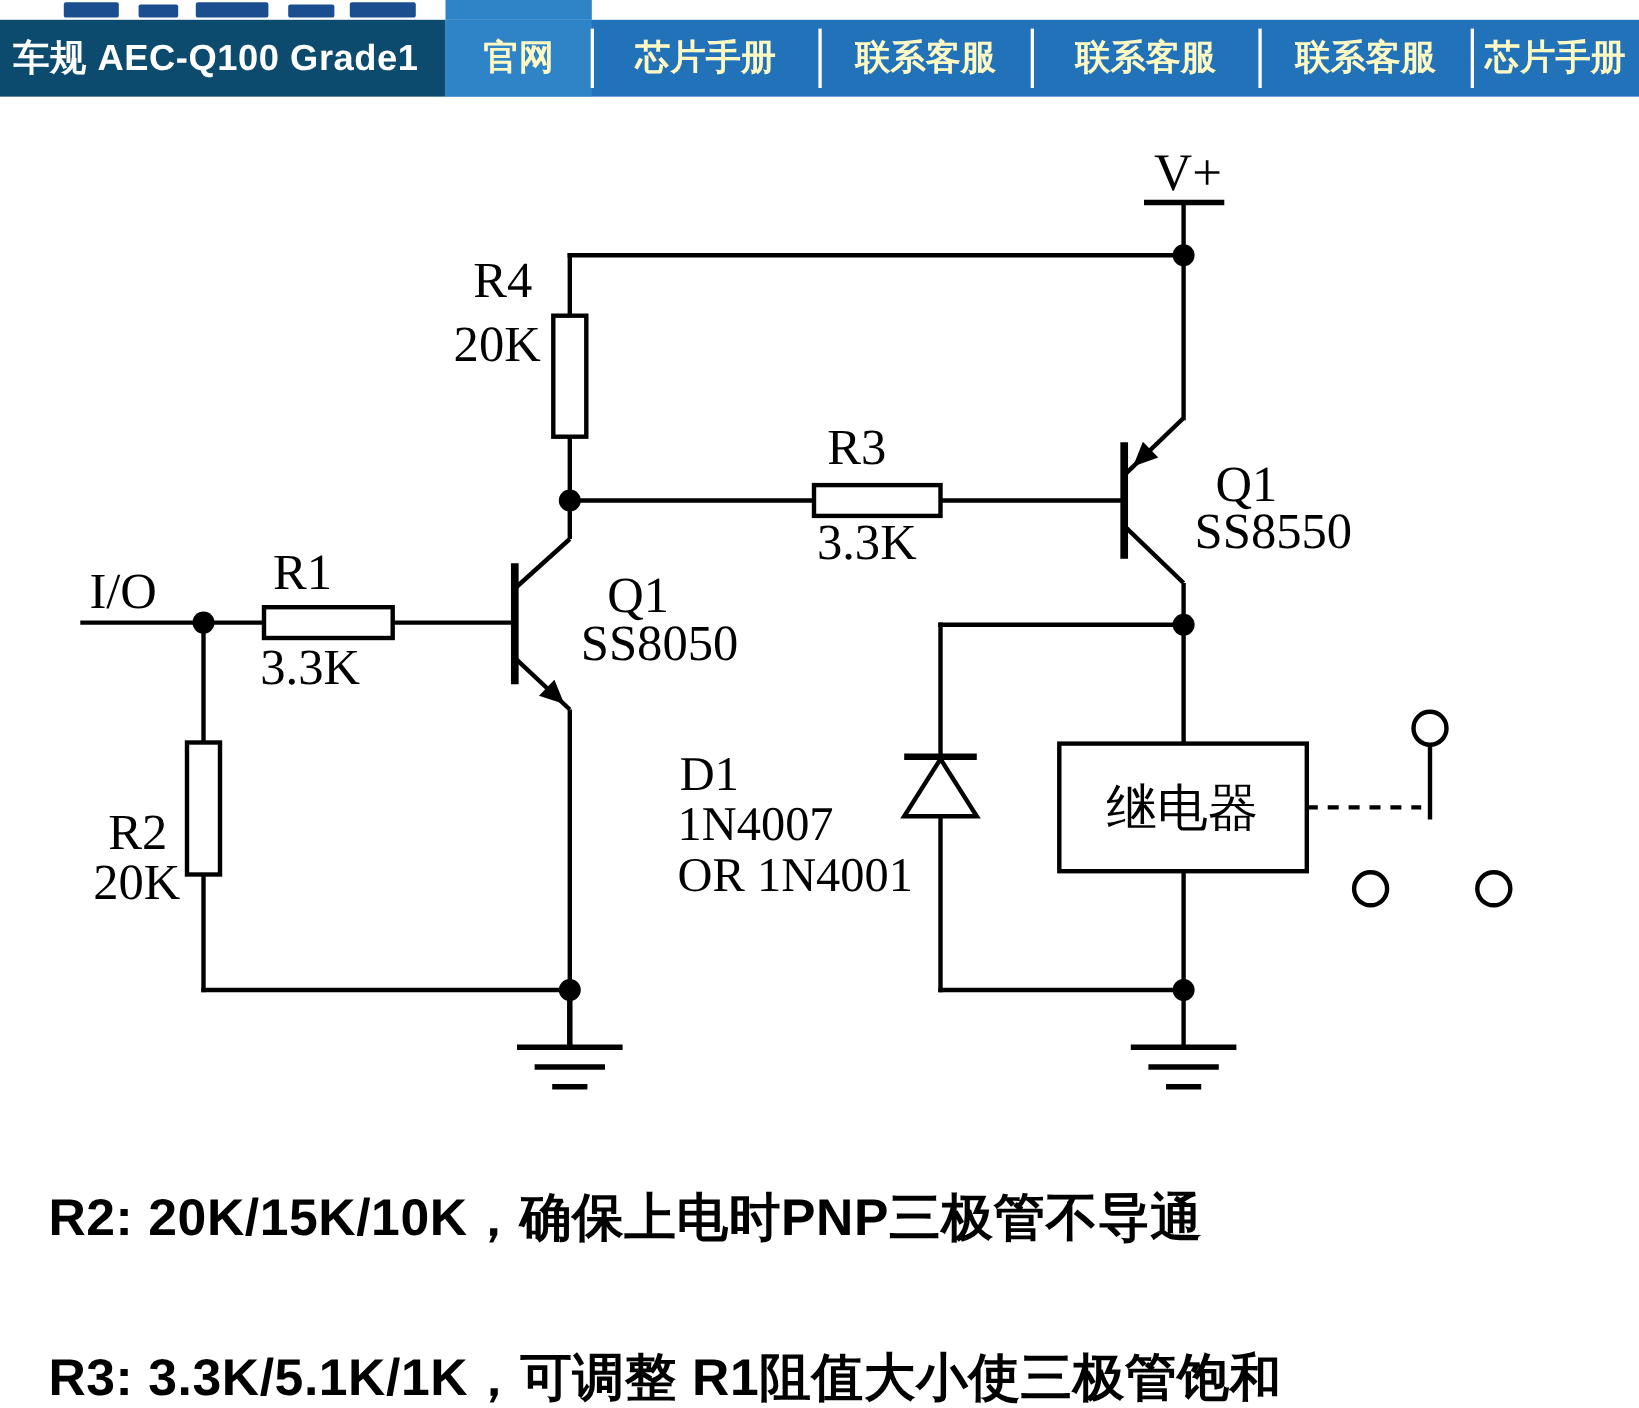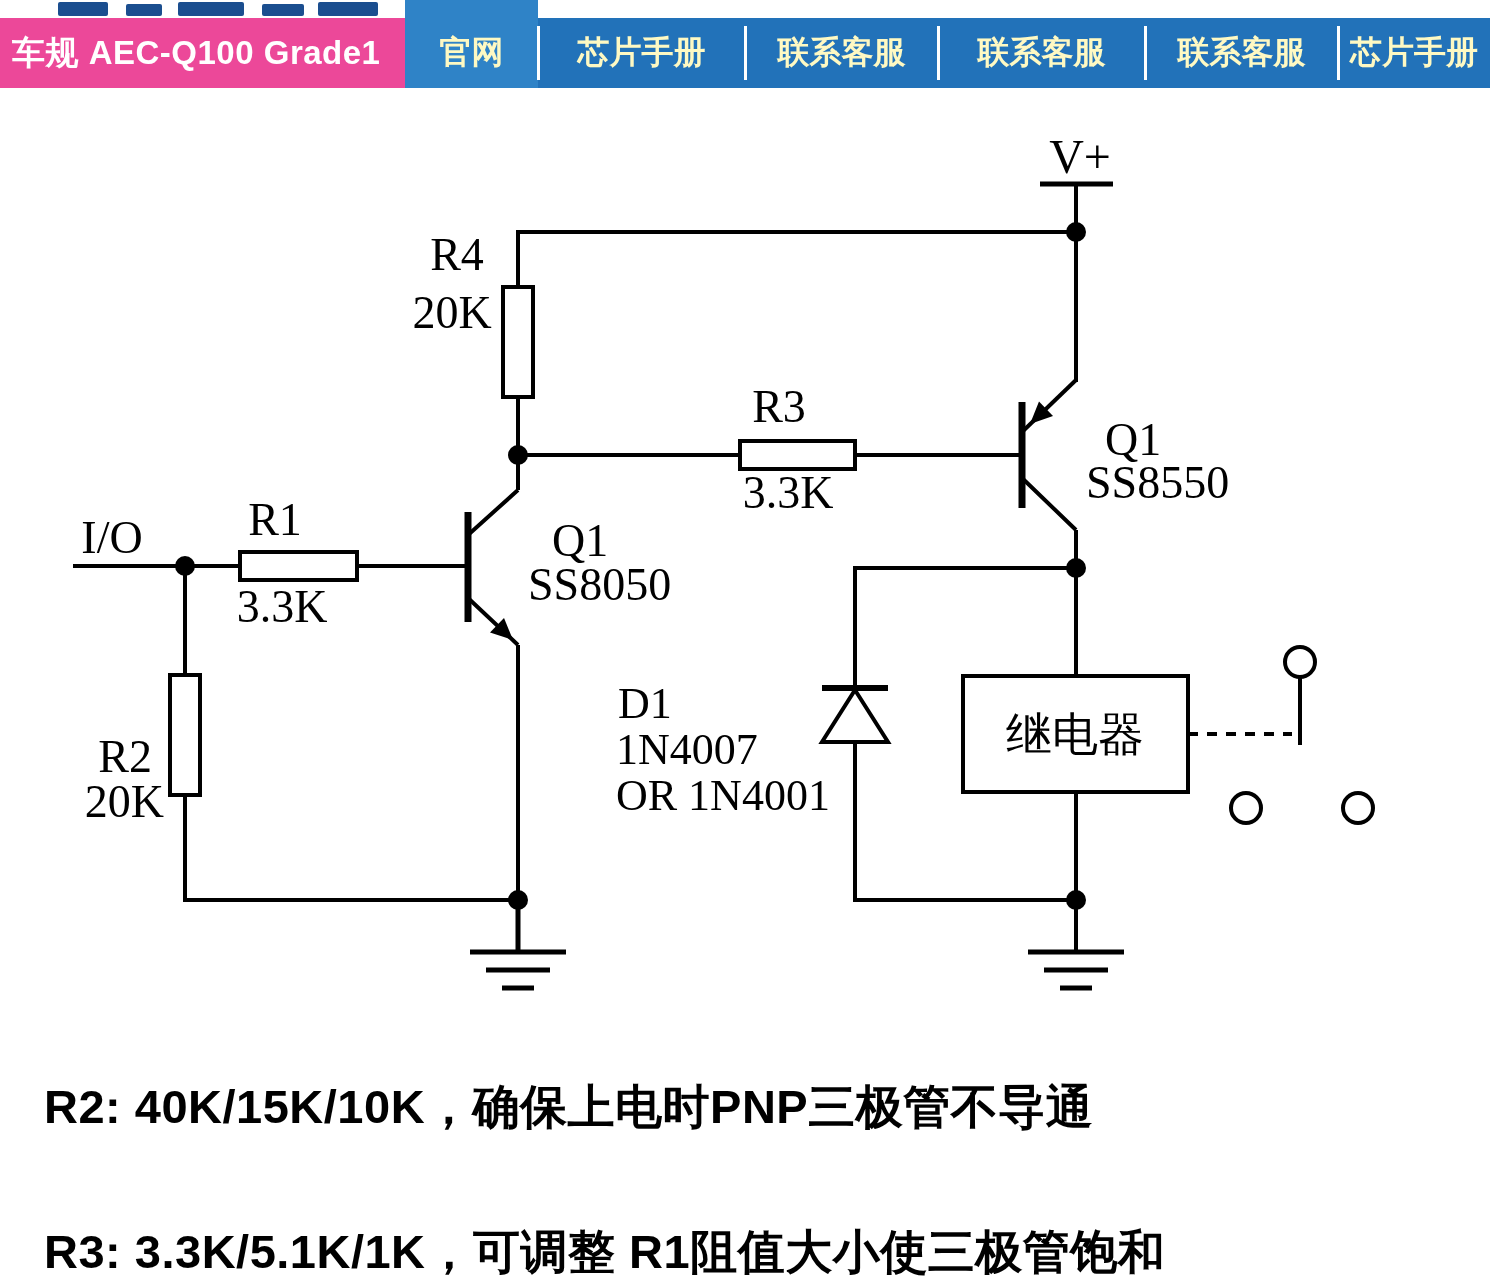--- a/index.html
+++ b/index.html
@@ -10,21 +10,21 @@
   
   .navbar { position:relative; width:1490px; height:88px; }
   .nav-top-strip { position:absolute; top:0; left:0; width:100%; height:18px; background:#fff; }
   .decor { position:absolute; top:2px; height:14px; background:#1b4e8f; border-radius:2px; }
   .decor.d1 { left:58px;  width:50px; }
   .decor.d2 { left:126px; width:36px; height:12px; top:4px; }
   .decor.d3 { left:178px; width:66px; }
   .decor.d4 { left:262px; width:42px; height:12px; top:4px; }
   .decor.d5 { left:318px; width:60px; }
   .nav-main { position:absolute; top:18px; left:0; width:100%; height:70px; display:flex; }
-  .nav-brand { width:405px; height:70px; background:#ec4899; color:#fff; font-weight:bold;
+  .nav-brand { width:405px; height:70px; background:#0c4a6e; color:#fff; font-weight:bold;
                font-size:33px; display:flex; align-items:center; padding-left:12px; letter-spacing:0.5px; }
   .nav-items { flex:1; display:flex; background:#2272b9; }
   .nav-item { position:relative; display:flex; align-items:center; justify-content:center;
               color:#fef9c3; font-weight:bold; font-size:32px; cursor:pointer; text-decoration:none; }
   .nav-item:not(:first-child)::before { content:""; position:absolute; left:-1.5px; top:8px;
               bottom:8px; width:3px; background:#fff; }
   .nav-item.active { background:#2f83c7; }
   .nav-item.active::after { content:""; position:absolute; top:-18px; left:0; right:0;
               height:18px; background:#2f83c7; }
   .w1 { width:133px; } .w2 { width:207px; } .w3 { width:193px; }
@@ -178,17 +178,17 @@
         <circle cx="518" cy="367" r="10"></circle>
         <circle cx="185" cy="478" r="10"></circle>
         <circle cx="1076" cy="480" r="10"></circle>
         <circle cx="518" cy="812" r="10"></circle>
         <circle cx="1076" cy="812" r="10"></circle>
       </g>
     </svg>
   </div>
 
   <div class="notes">
-    <div class="note">R2: 40K/15K/10K，确保上电时PNP三极管不导通</div>
+    <div class="note">R2: 20K/15K/10K，确保上电时PNP三极管不导通</div>
     <div class="note">R3: 3.3K/5.1K/1K，可调整 R1阻值大小使三极管饱和</div>
   </div>
 
 </div>
 
 </body></html>

